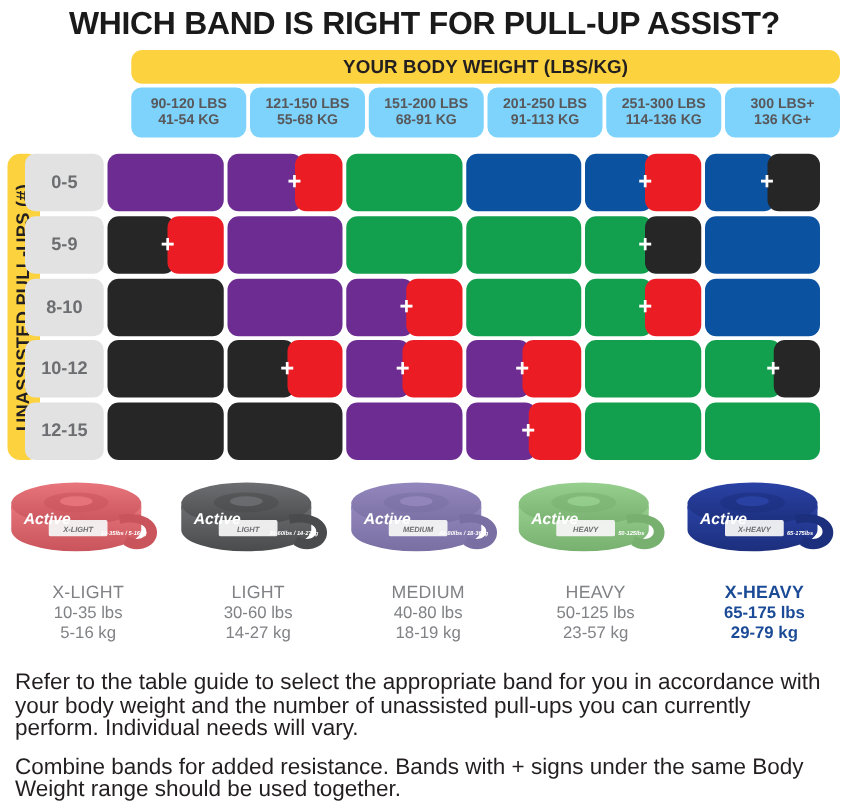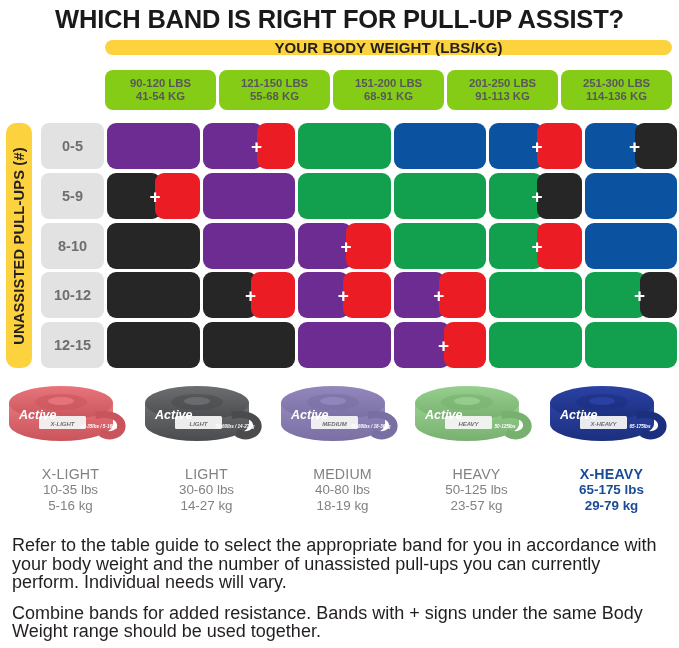--- a/index.html
+++ b/index.html
@@ -15,49 +15,49 @@
   .title{
     position:absolute;left:0;top:4px;width:679px;text-align:center;
     font-size:25.5px;font-weight:bold;letter-spacing:-0.2px;
     color:#1a1a1a;line-height:30px;white-space:nowrap;
   }
 
   
   .table-zone{position:absolute;left:0;top:40px;width:679px;height:330px;}
 
   .bodyweight-banner{
-    position:absolute;left:105px;top:0;width:567px;height:15px;
+    position:absolute;left:105px;top:0;width:567px;height:27px;
     background:#FCD23F;border-radius:9px;
     display:flex;align-items:center;justify-content:center;
     font-size:15px;font-weight:bold;color:#231f20;letter-spacing:0.1px;
   }
 
   .col-headers{
     position:absolute;left:105px;top:30px;width:567px;height:40px;
     display:flex;gap:3px;
   }
   .col-head{
-    flex:1 1 0;background:#84cc16;border-radius:8px;
+    flex:1 1 0;background:#7dd3fc;border-radius:8px;
     display:flex;flex-direction:column;align-items:center;justify-content:center;
     font-size:11.3px;font-weight:bold;color:#58585b;line-height:13.5px;
     text-align:center;
   }
 
   .vlabel{
     position:absolute;left:6px;top:83px;width:26px;height:245px;
     background:#FCD23F;border-radius:10px;
   }
   .vlabel span{
     position:absolute;left:50%;top:50%;
     transform:translate(-50%,-50%) rotate(-90deg);
     white-space:nowrap;font-size:14.6px;font-weight:bold;color:#231f20;
     letter-spacing:0.2px;
   }
 
-  .grid{position:absolute;left:41px;top:83px;width:636px;height:245px;}
+  .grid{position:absolute;left:20px;top:83px;width:636px;height:245px;}
   .row{display:flex;height:46px;margin-bottom:3.8px;gap:3px;}
   .row:last-child{margin-bottom:0;}
   .row-head{
     width:63px;flex:0 0 63px;background:#e2e2e2;border-radius:8px;
     display:flex;align-items:center;justify-content:center;
     font-size:14.5px;font-weight:bold;color:#6d6e71;
   }
   .cells{flex:1 1 auto;display:flex;gap:3px;}
   .cell{
     flex:1 1 0;display:flex;position:relative;gap:0;
@@ -119,20 +119,24 @@
           <div>151-200 LBS</div>
           <div>68-91 KG</div>
         </div>
         <div class="col-head">
           <div>201-250 LBS</div>
           <div>91-113 KG</div>
         </div>
         <div class="col-head">
           <div>251-300 LBS</div>
           <div>114-136 KG</div>
+        </div>
+        <div class="col-head">
+          <div>300 LBS+</div>
+          <div>136 KG+</div>
         </div>
       </div>
 
     <div class="vlabel">
       <span>UNASSISTED PULL-UPS (#)</span>
     </div>
 
     <div class="grid" id="grid">
         <div class="row">
           <div class="row-head">0-5</div>

